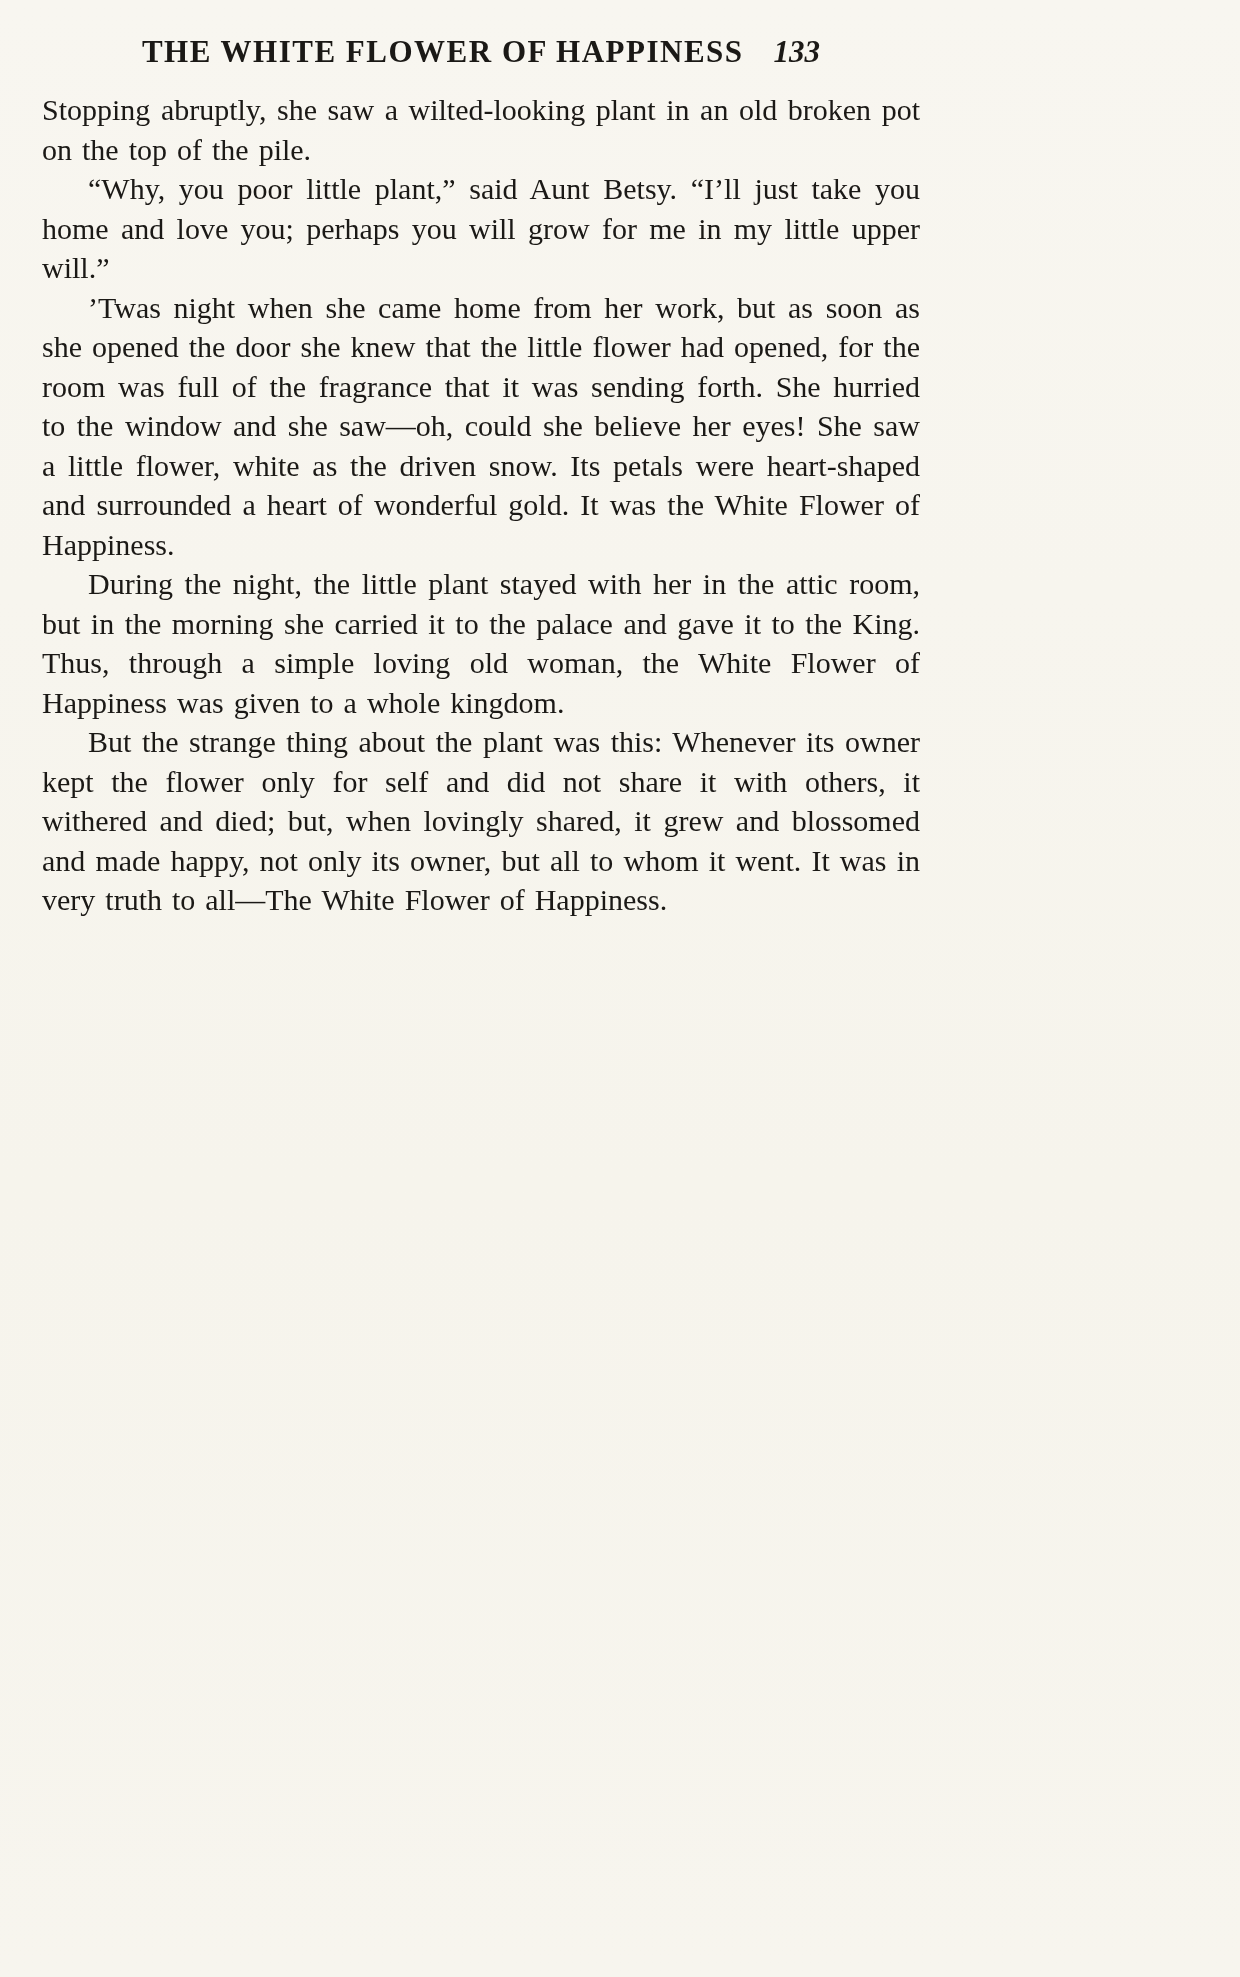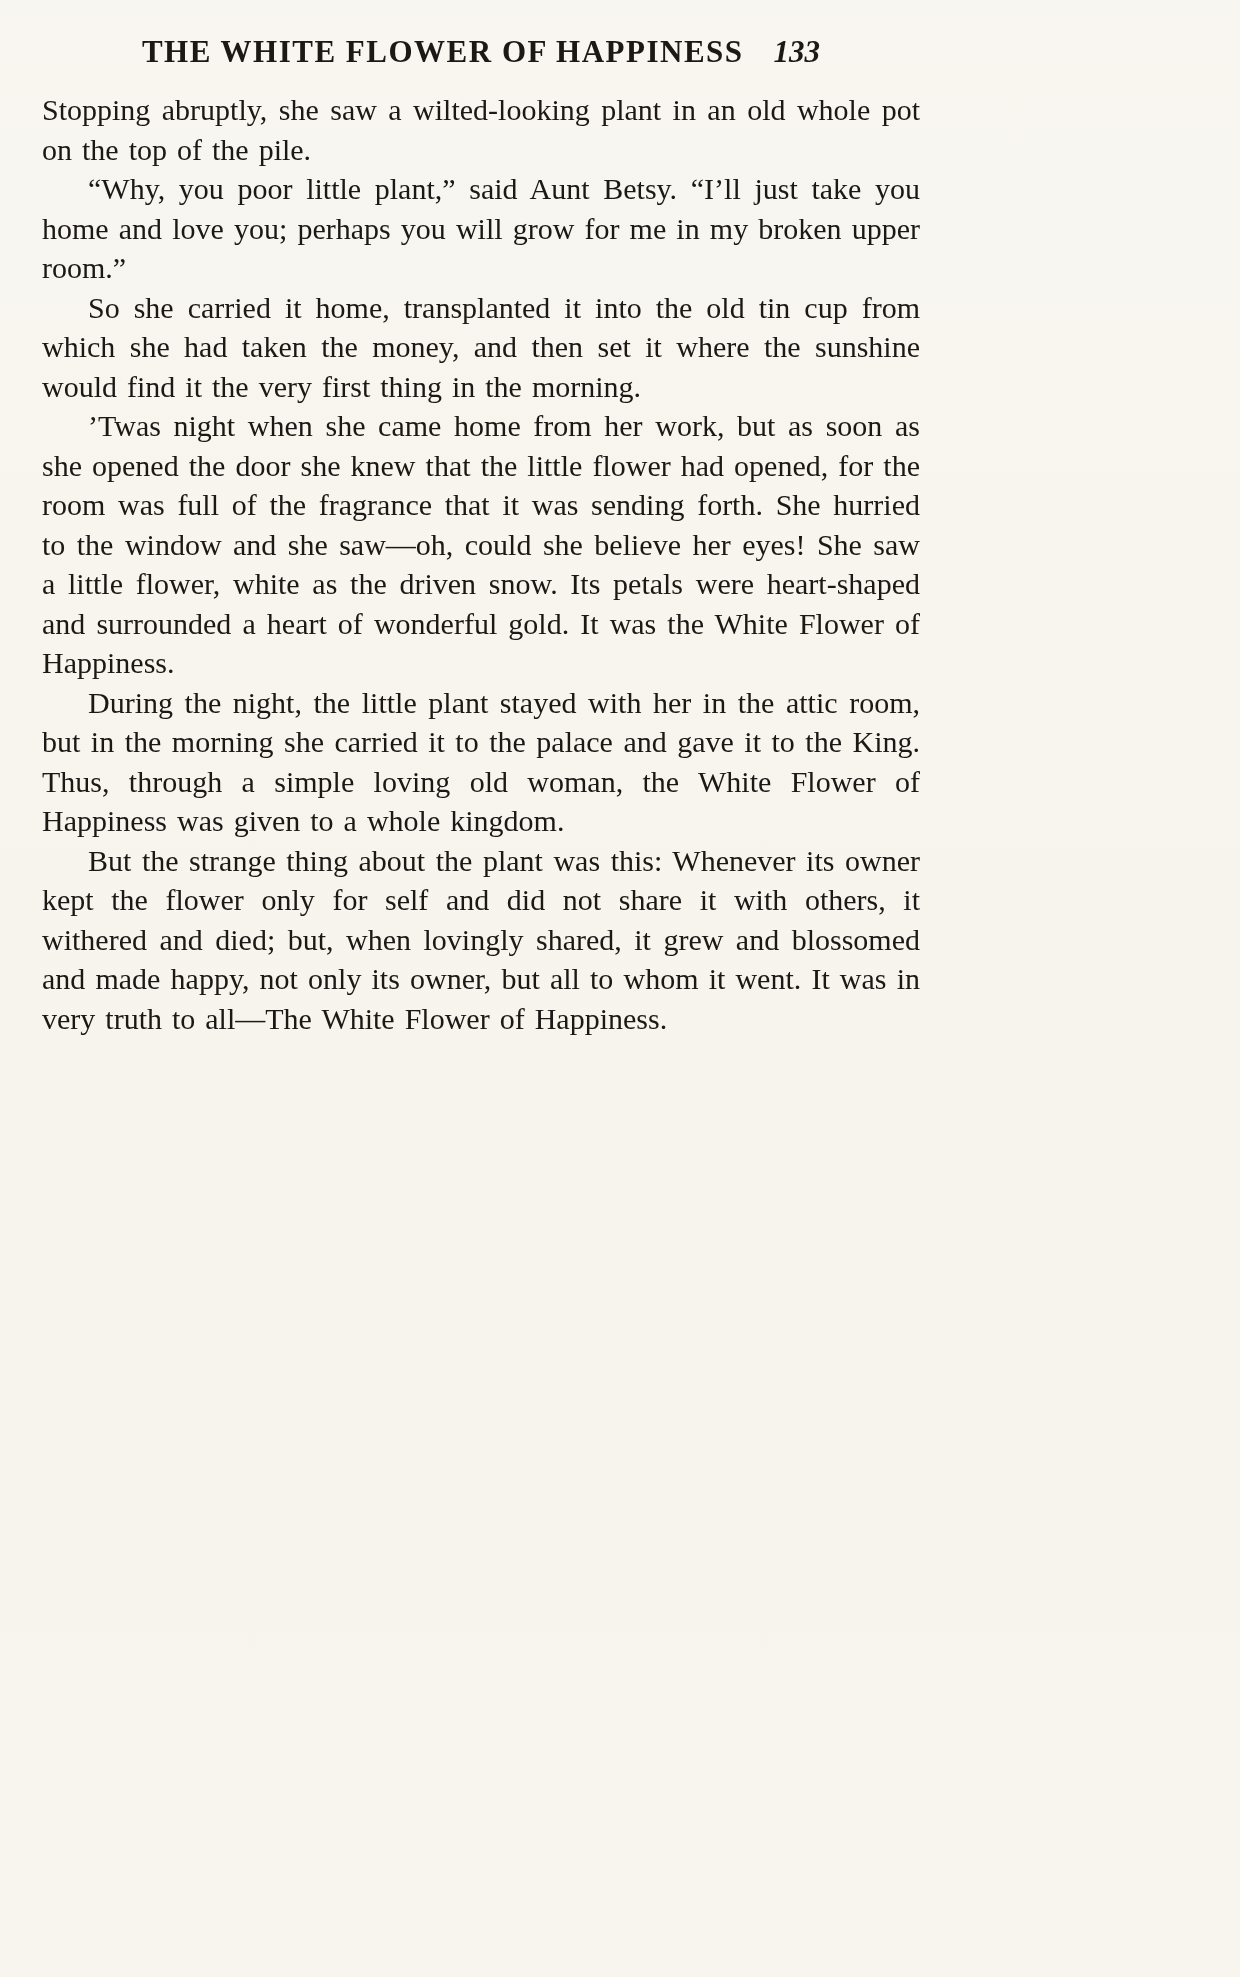--- a/index.html
+++ b/index.html
@@ -53,21 +53,20 @@
 </head>
 <body>
 
 <div class="page">
   <div class="text-block">
     <header class="page-header">
       <span>THE WHITE FLOWER OF HAPPINESS</span>
       <span class="pagenum">133</span>
     </header>
     <main id="page-body">
-        <p class="para">Stopping abruptly, she saw a wilted-looking plant in an old whole pot on the top of the pile.</p>
-        <p class="para indent">“Why, you poor little plant,” said Aunt Betsy.  “I’ll just take you home and love you; perhaps you will grow for me in my broken upper room.”</p>
-        <p class="para indent">So she carried it home, transplanted it into the old tin cup from which she had taken the money, and then set it where the sunshine would find it the very first thing in the morning.</p>
+        <p class="para">Stopping abruptly, she saw a wilted-looking plant in an old broken pot on the top of the pile.</p>
+        <p class="para indent">“Why, you poor little plant,” said Aunt Betsy.  “I’ll just take you home and love you; perhaps you will grow for me in my little upper will.”</p>
         <p class="para indent">’Twas night when she came home from her work, but as soon as she opened the door she knew that the little flower had opened, for the room was full of the fragrance that it was sending forth.  She hurried to the window and she saw—oh, could she believe her eyes!  She saw a little flower, white as the driven snow.  Its petals were heart-shaped and surrounded a heart of wonderful gold.  It was the White Flower of Happiness.</p>
         <p class="para indent">During the night, the little plant stayed with her in the attic room, but in the morning she carried it to the palace and gave it to the King.  Thus, through a simple loving old woman, the White Flower of Happiness was given to a whole kingdom.</p>
         <p class="para indent">But the strange thing about the plant was this: Whenever its owner kept the flower only for self and did not share it with others, it withered and died; but, when lovingly shared, it grew and blossomed and made happy, not only its owner, but all to whom it went.  It was in very truth to all—The White Flower of Happiness.</p>
       </main>
   </div>
 </div>
 
 </body></html>

